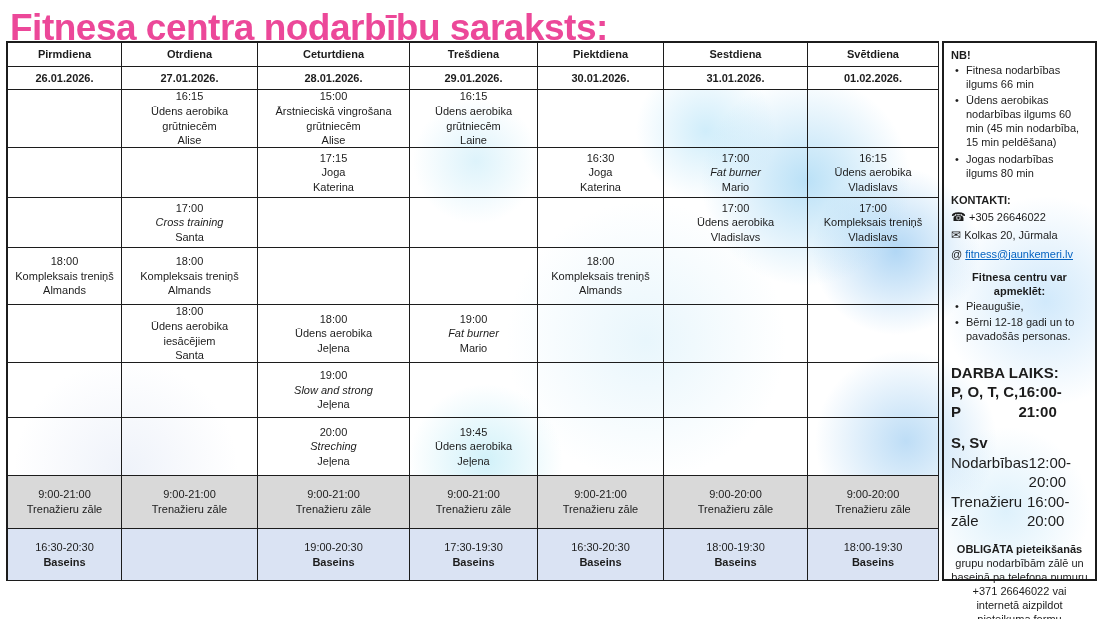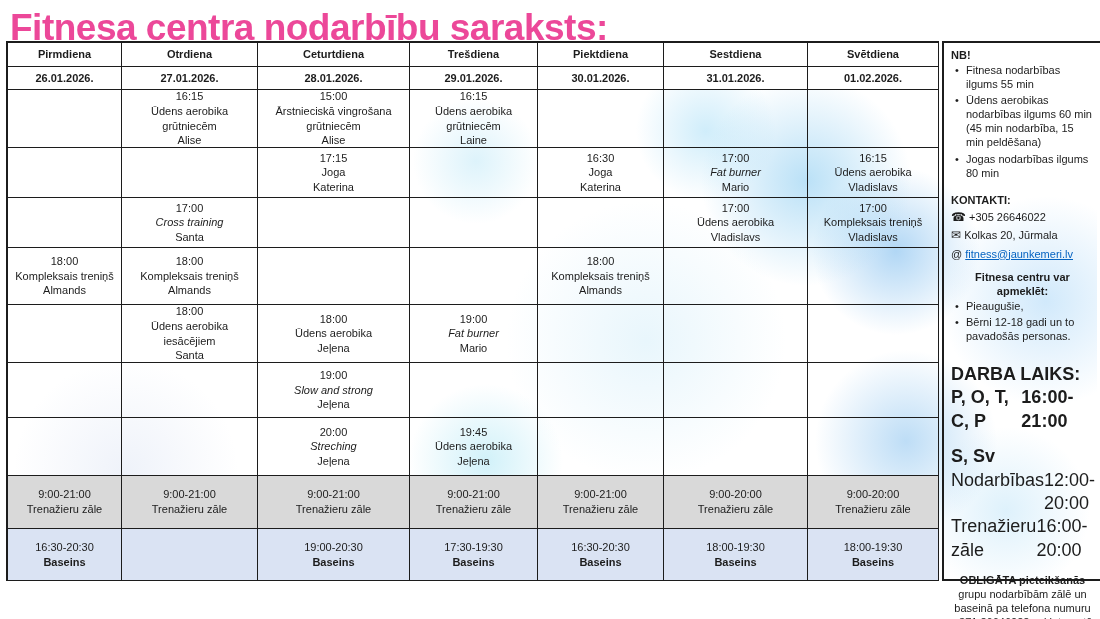--- a/index.html
+++ b/index.html
@@ -45,21 +45,21 @@
   .sb-bold{font-weight:bold;}
   .sb-list{list-style:none;margin:1px 0 0 2px;}
   .sb-list li{padding-left:13px;position:relative;margin-bottom:2px;}
   .sb-list li::before{content:"\2022";position:absolute;left:2px;}
   .sb-note{margin-top:12px;text-align:center;}
   .link{color:var(--link);text-decoration:underline;cursor:pointer;}
   .kontakti{margin-top:13px;}
   .sb-line{margin-top:3px;}
   .icon{font-size:12px;}
   .visit-title{text-align:center;font-weight:bold;margin-top:9px;}
-  .hours{margin-top:20px;font-size:18px;line-height:1.3;}
+  .hours{margin-top:20px;font-size:15px;line-height:1.3;}
   .hrow{display:flex;justify-content:space-between;padding-right:2px;}
   .gap-b{margin-bottom:12px;}
   .sb-booking{margin-top:11px;text-align:center;}
 </style>
 </head>
 <body>
 
 <h1 class="page-title">Fitnesa centra nodarbību saraksts:</h1>
 
 <div class="stage">
@@ -256,21 +256,21 @@
       </div>
       <div class="cell pool">
         <div>18:00-19:30</div>
         <div class="bold">Baseins</div>
       </div>
     </div>
 
   <aside class="sidebar">
     <div class="sb-bold">NB!</div>
     <ul class="sb-list">
-      <li>Fitnesa nodarbības ilgums 55 min</li>
+      <li>Fitnesa nodarbības ilgums 66 min</li>
       <li>Ūdens aerobikas nodarbības ilgums 60 min (45 min nodarbība, 15 min peldēšana)</li>
       <li>Jogas nodarbības ilgums  80 min</li>
     </ul>
 
 
     <div class="kontakti">
       <div class="sb-bold">KONTAKTI:</div>
       <div class="sb-line"><span class="icon">☎</span> <span>+305 26646022</span></div>
       <div class="sb-line"><span class="icon">✉</span> <span>Kolkas 20, Jūrmala</span></div>
       <div class="sb-line"><span>@ </span><a class="link">fitness@jaunkemeri.lv</a></div>

